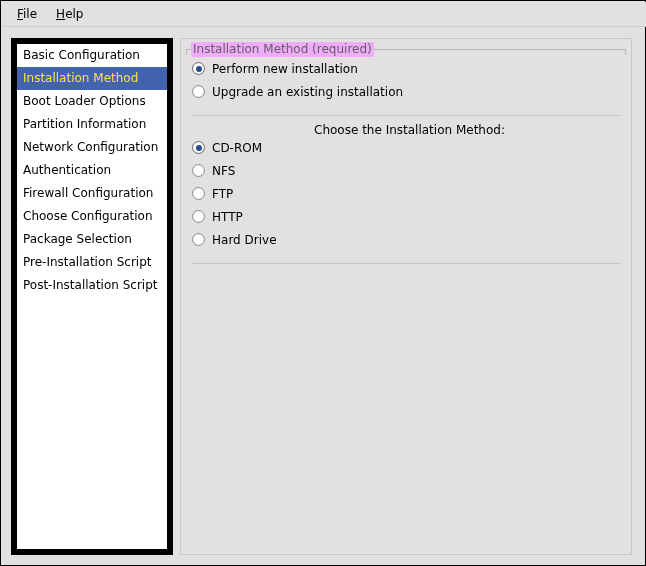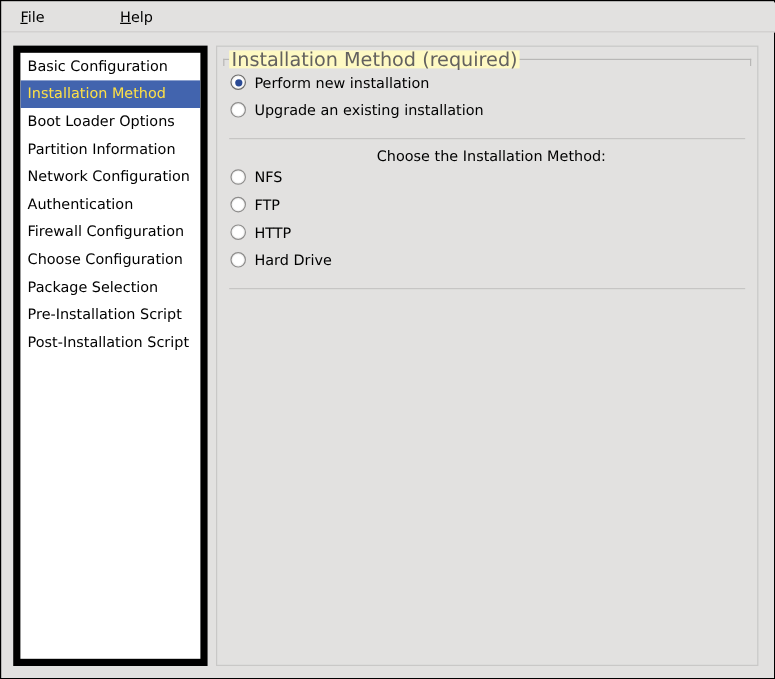--- a/index.html
+++ b/index.html
@@ -30,21 +30,20 @@
     position: absolute;
     left: 1px; top: 1px;
     width: 644px;
     height: 25px;
     background: #e2e1e0;
     border-bottom: 1px solid #cfcecd;
     box-sizing: border-box;
     display: flex;
     align-items: center;
     padding-left: 7px;
-    gap: 44px;
   }
   .menu-item {
     font-size: 12px;
     color: #000;
     padding: 3px 9px 3px 8px;
     margin-right: 2px;
     line-height: 14px;
     cursor: default;
   }
   .menu-item u {
@@ -96,23 +95,23 @@
     bottom: 4px;
   }
   .frame-header {
     position: relative;
     height: 16px;
   }
   .frame-label {
     position: absolute;
     left: 6px;
     top: 0px;
-    font-size: 16px;
+    font-size: 12px;
     color: #63615f;
-    background: #fef9c3;
+    background: #f0abfc;
     padding: 0 2px;
     line-height: 15px;
     white-space: nowrap;
   }
   .frame-rule-left {
     position: absolute;
     left: 1px;
     top: 7px;
     width: 5px;
     height: 1px;
@@ -249,20 +248,24 @@
 
         <div class="radio-row">
           <span class="radio"></span>
           <span class="radio-label">Upgrade an existing installation</span>
         </div>
 
         <div class="separator"></div>
 
         <div class="section-title">Choose the Installation Method:</div>
 
+        <div class="radio-row">
+          <span class="radio checked"></span>
+          <span class="radio-label">CD-ROM</span>
+        </div>
 
         <div class="radio-row">
           <span class="radio"></span>
           <span class="radio-label">NFS</span>
         </div>
 
         <div class="radio-row">
           <span class="radio"></span>
           <span class="radio-label">FTP</span>
         </div>

